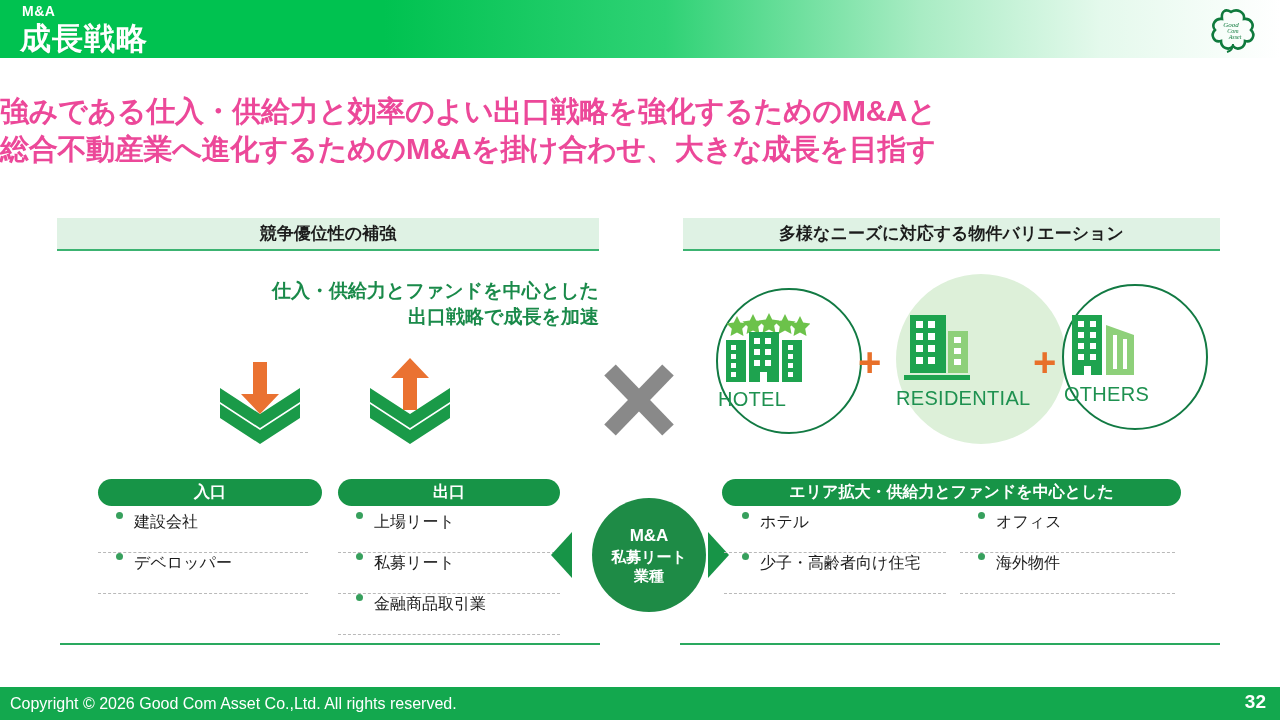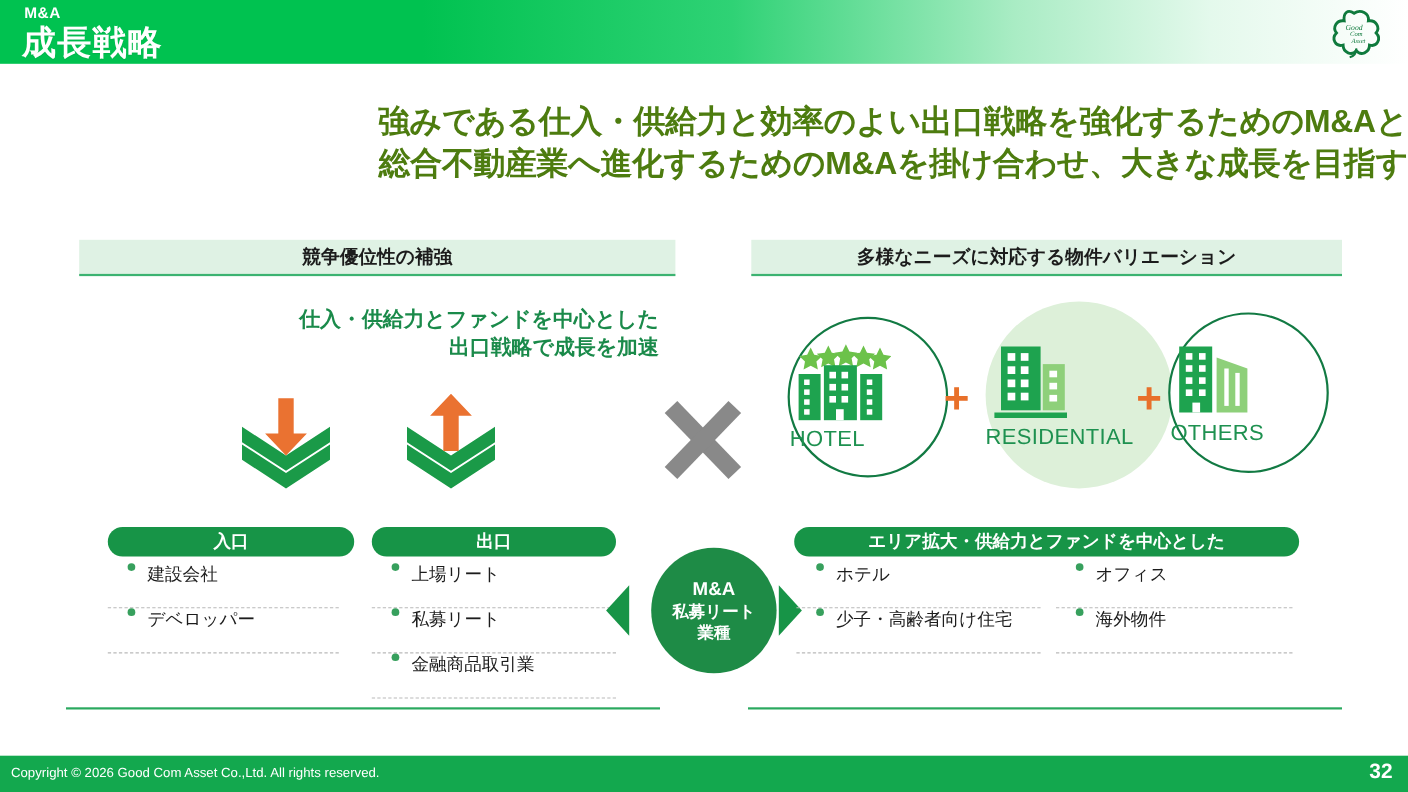--- a/index.html
+++ b/index.html
@@ -23,33 +23,33 @@
   .header-title{
     position:absolute;left:20px;top:18px;
     font-size:31px;font-weight:bold;color:#ffffff;letter-spacing:1px;
     text-shadow:0 1px 1px rgba(0,0,0,.08);
   }
   .logo{position:absolute;right:18px;top:6px;width:62px;height:48px;}
 
   
   .headline{
     position:absolute;left:0;top:92px;width:1280px;
-    text-align:right;line-height:1.32;
-    font-size:29px;font-weight:bold;color:#4d7c0f;letter-spacing:-0.3px;
+    text-align:left;line-height:1.32;
+    font-size:29px;font-weight:bold;color:#ec4899;letter-spacing:-0.3px;
   }
   .headline div{white-space:nowrap;}
 
   
   .band{
     position:absolute;height:31px;
     background:#dff2e4;border-bottom:2px solid #3cb371;
     display:flex;align-items:center;justify-content:center;
     font-size:17px;font-weight:bold;color:#1c1c1c;
   }
-  .band-left{left:57px;top:218px;width:542px;margin-left:15px;}
+  .band-left{left:57px;top:218px;width:542px;}
   .band-right{left:683px;top:218px;width:537px;}
 
   
   .left-sub{
     position:absolute;left:57px;top:278px;width:542px;
     text-align:right;line-height:1.38;
     font-size:19px;font-weight:bold;color:#1a8a4a;
   }
   .arrow-icons{position:absolute;left:190px;top:352px;width:290px;height:100px;}
 
@@ -119,21 +119,21 @@
     position:absolute;color:#e8702a;font-size:40px;font-weight:bold;line-height:1;
   }
   .plus1{left:158px;top:60px;}
   .plus2{left:333px;top:60px;}
 
   
   .footer{
     position:absolute;left:0;bottom:0;width:1280px;height:33px;background:#13a84e;
   }
   .footer-text{
-    position:absolute;left:10px;top:8px;font-size:12px;color:#ffffff;
+    position:absolute;left:10px;top:8px;font-size:16px;color:#ffffff;
   }
   .footer-page{
     position:absolute;right:14px;top:4px;font-size:19px;font-weight:bold;color:#ffffff;
   }
 </style>
 </head>
 <body>
 
 <div class="slide">
 

